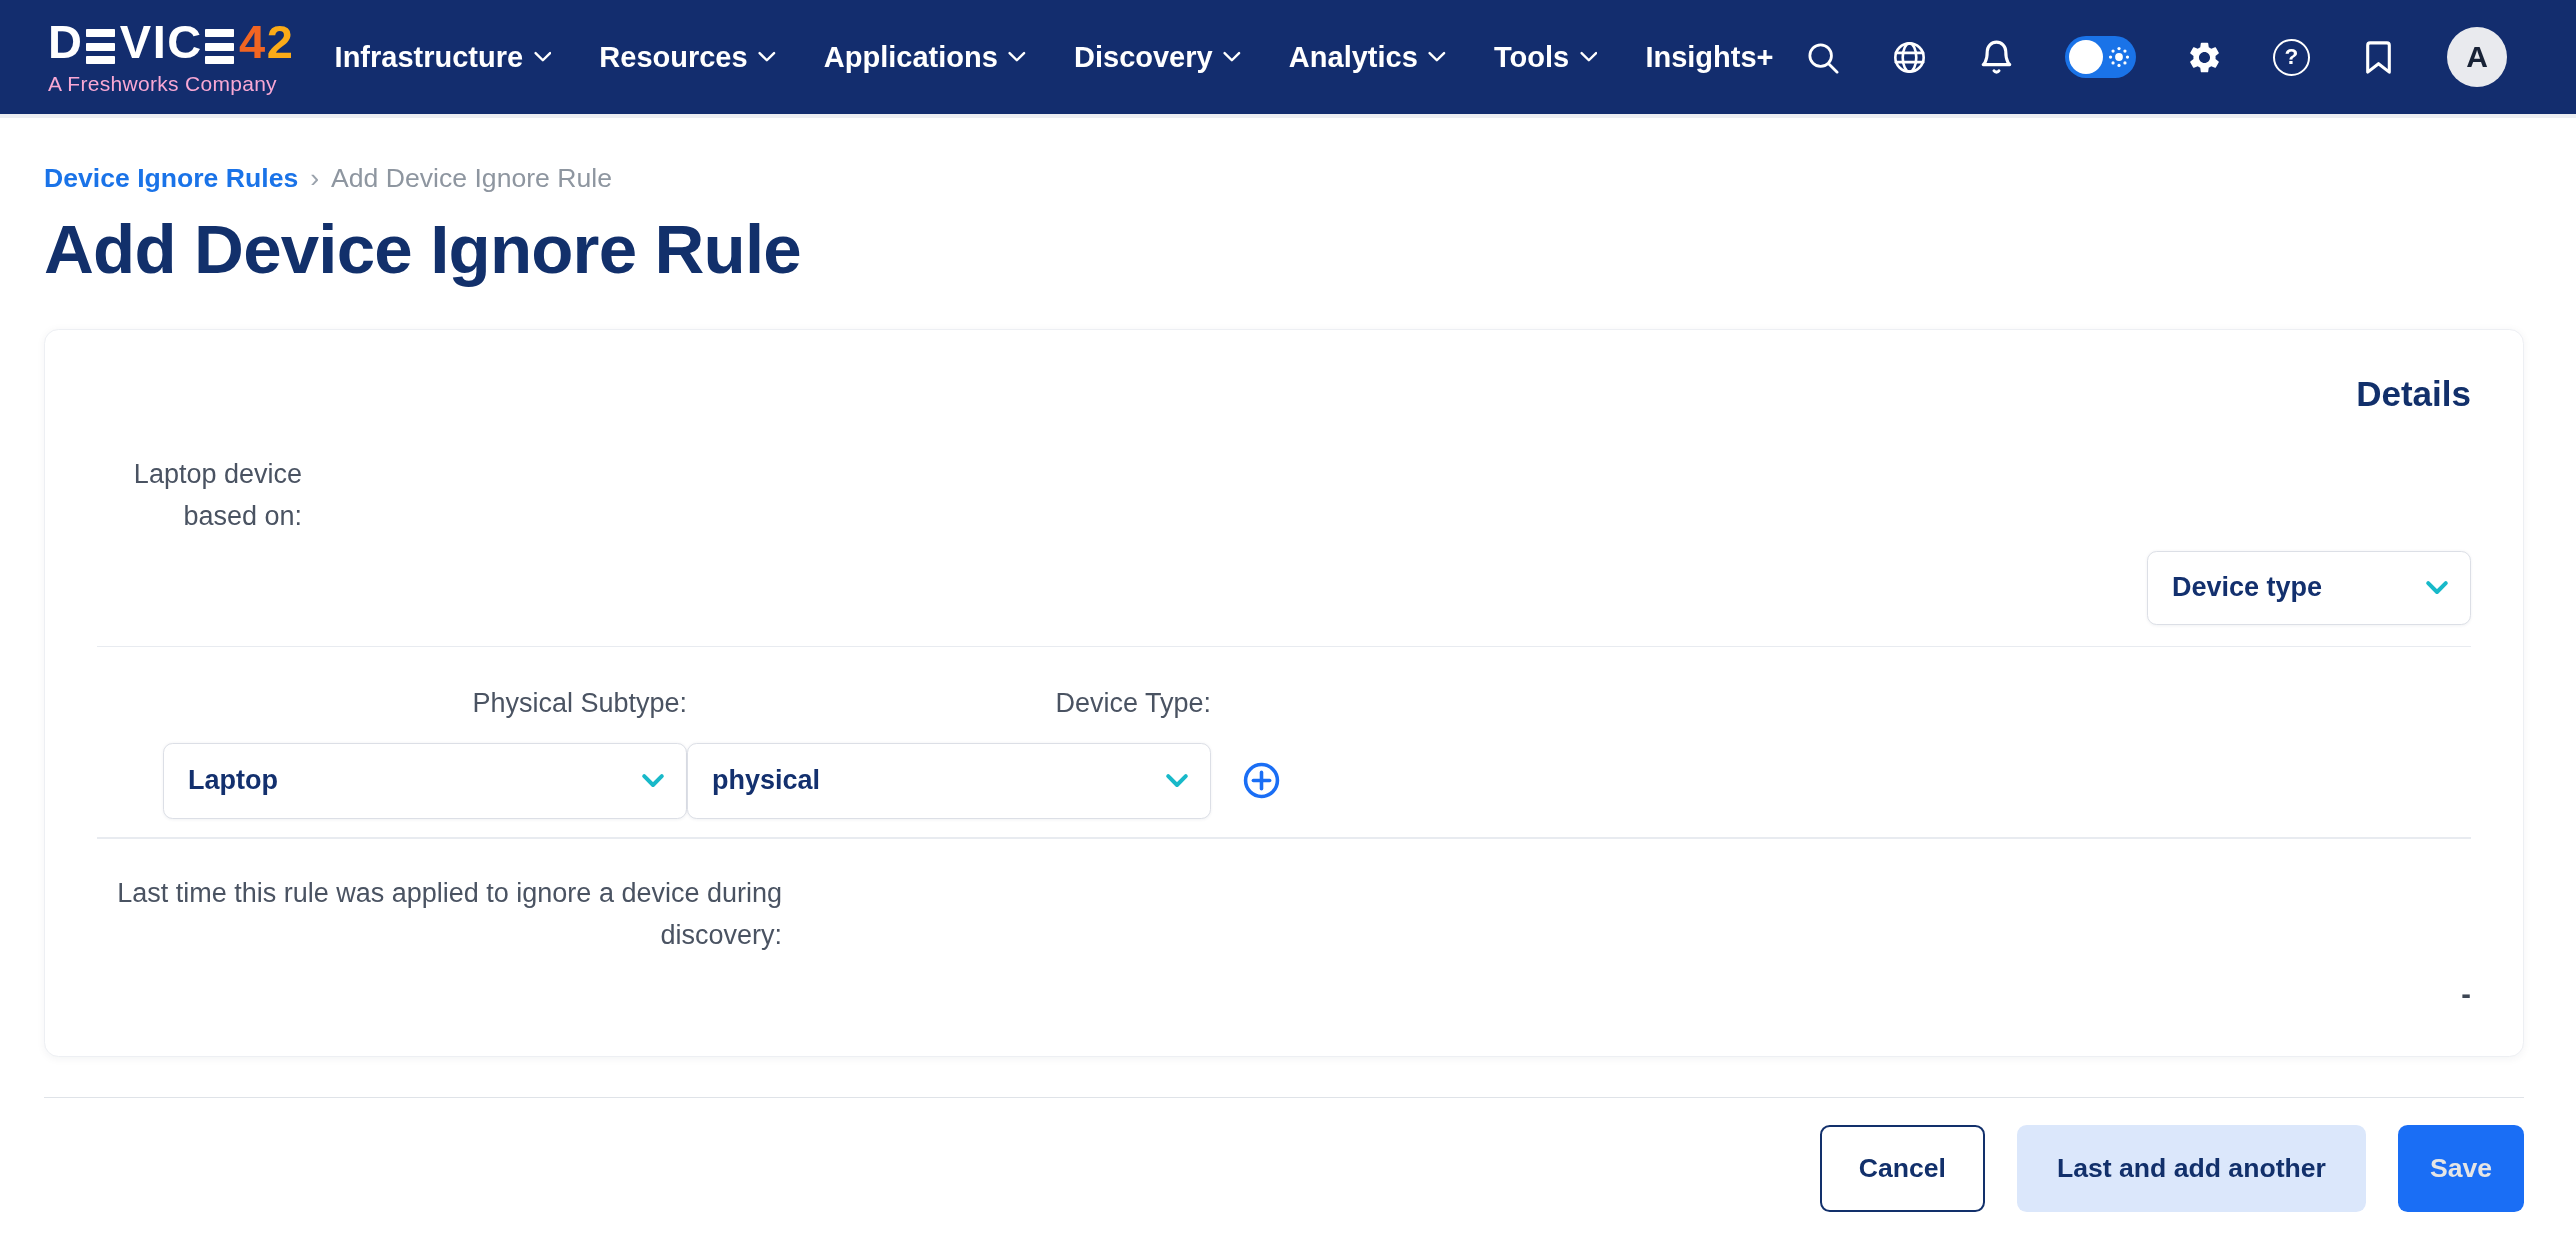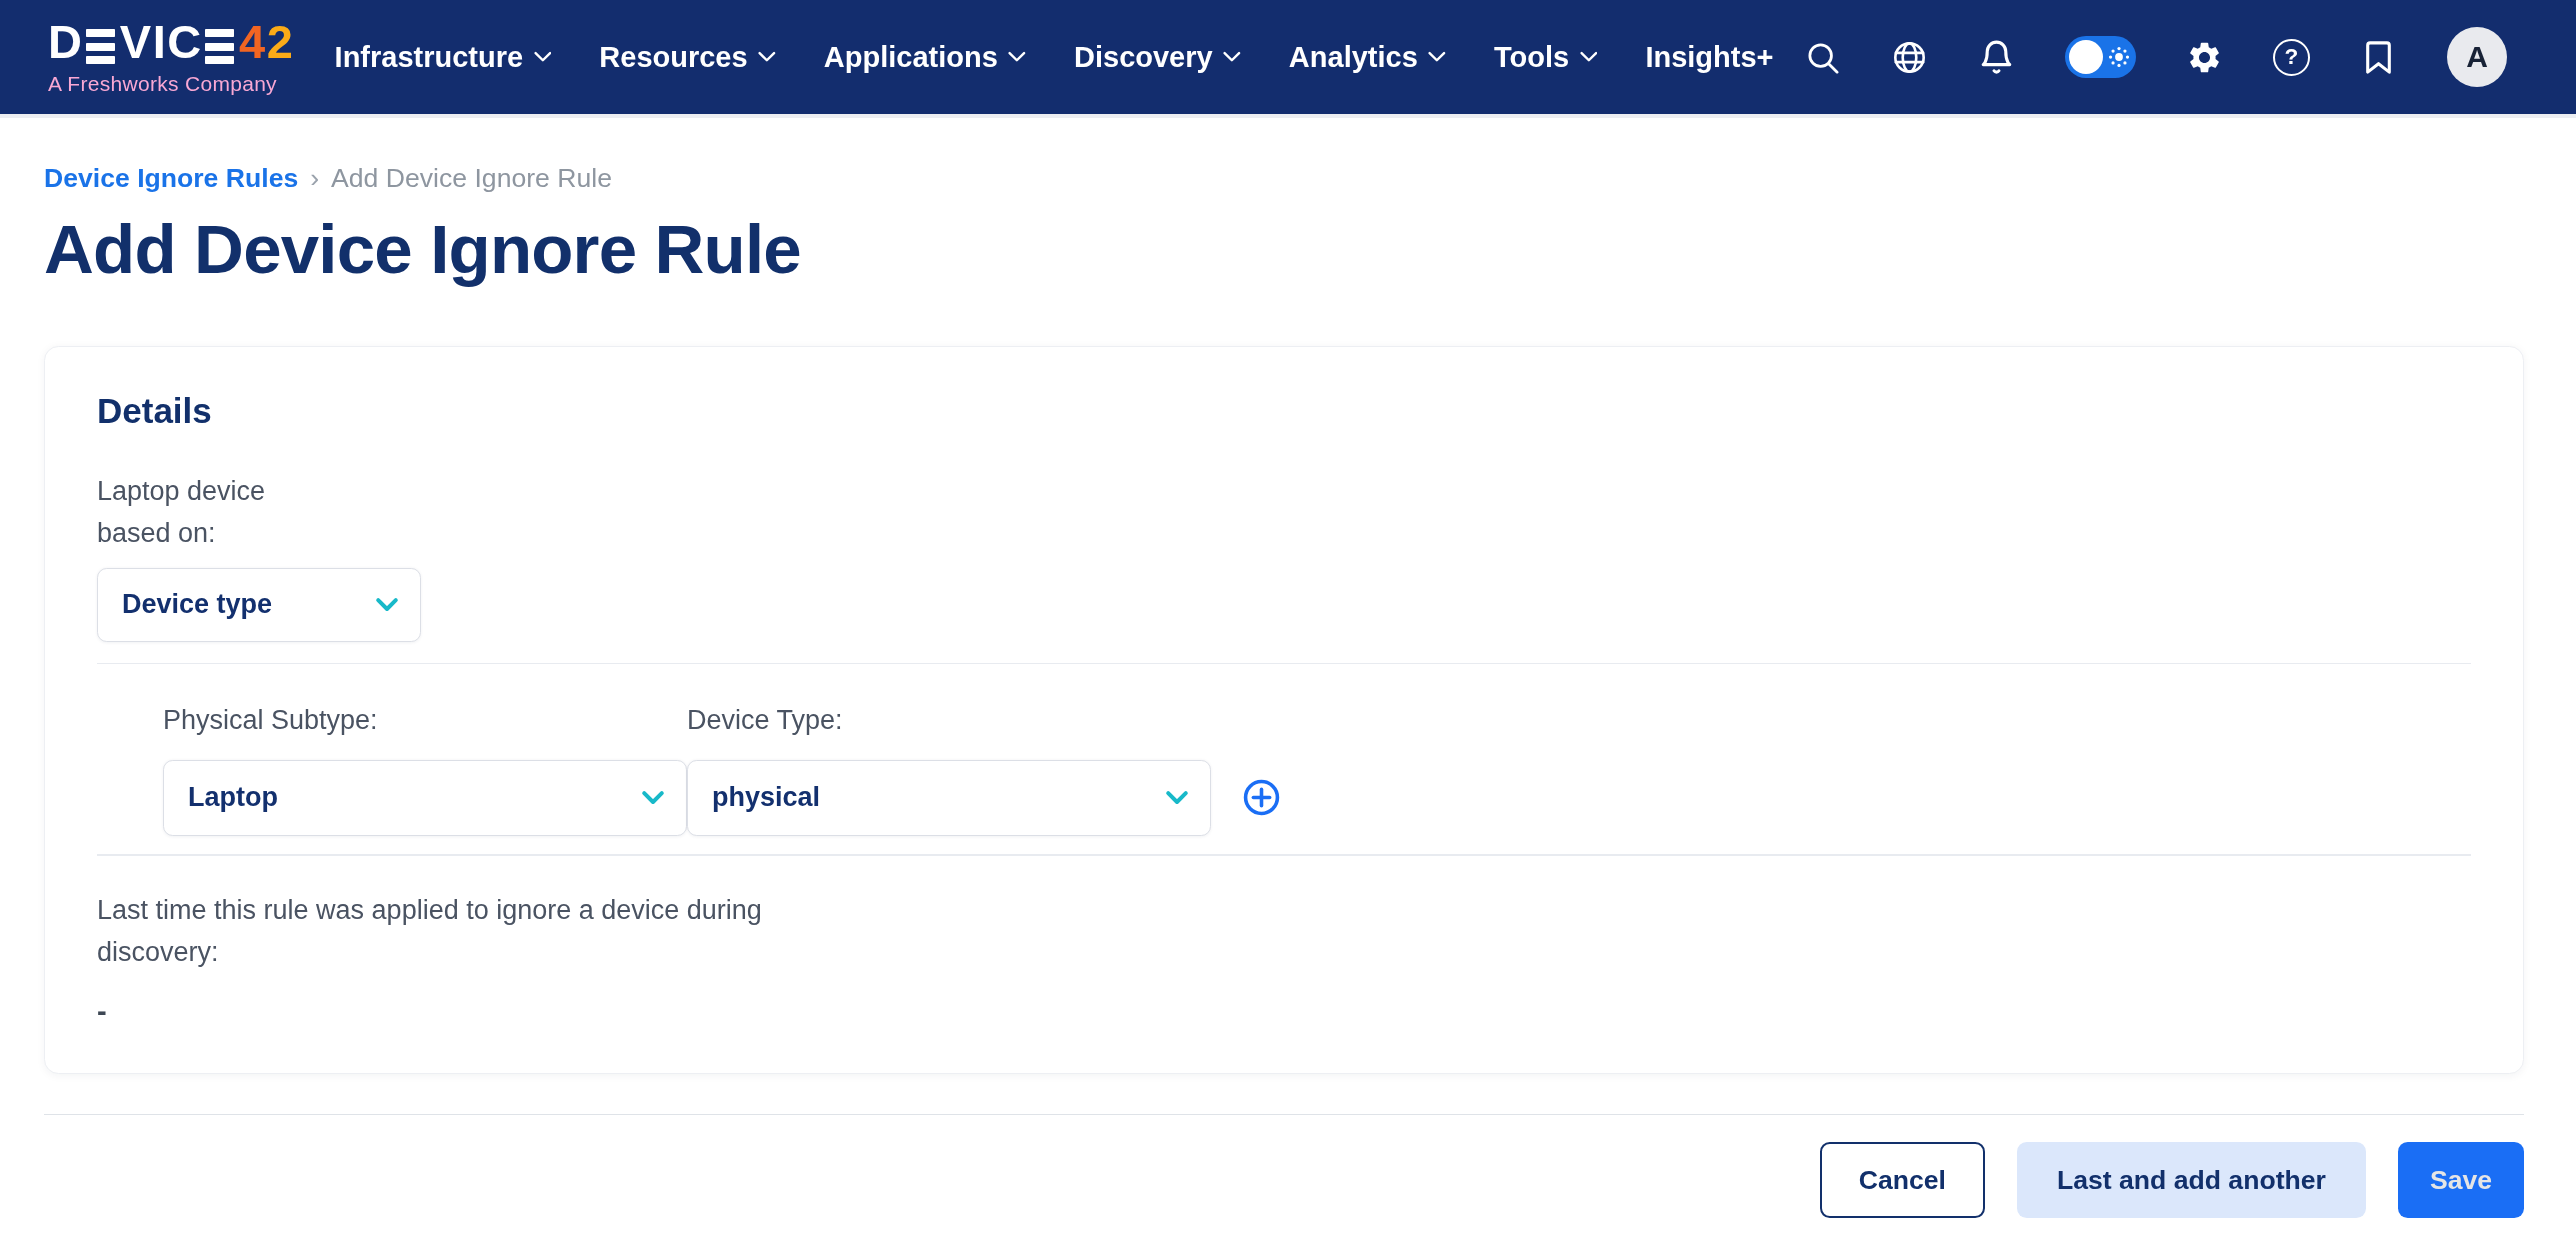--- a/index.html
+++ b/index.html
@@ -64,24 +64,25 @@
   .breadcrumb { margin-top:45px; display:flex; align-items:center; gap:12px; font-size:26.6px; }
   .bc-link { color:#1a73e8; font-weight:600; cursor:pointer; }
   .bc-sep { color:#9aa2ac; }
   .bc-current { color:#8e96a0; font-weight:500; }
 
   .page-title {
     margin-top:16px; font-size:69px; font-weight:800; color:#12306b; letter-spacing:-0.8px;
   }
 
   .card {
-    margin-top:57px; background:#fff;
+    margin-top:40px; background:#fff;
     border:1.6px solid #edeff3; border-radius:14.5px;
     box-shadow:0 1.6px 8px rgba(20,30,60,.05);
     padding:44px 52px 45px;
+    text-align:right;
   }
   .card-heading { font-size:35px; font-weight:700; color:#12306b; }
 
   .field-label { font-size:27px; color:#4a5362; line-height:1.55; }
   .label-basis { margin-top:40px; max-width:205px; }
 
   .select {
     display:inline-flex; align-items:center; justify-content:space-between;
     height:74px; background:#fff;
     border:1.6px solid #dcdfe6; border-radius:9.7px;
@@ -105,21 +106,21 @@
   .plus-wrap { margin-left:31px; align-self:flex-end; height:76px; display:flex; align-items:center; }
   .plus-btn { width:39px; height:39px; background:none; border:none; cursor:pointer; padding:0; display:flex; }
   .plus-btn svg { width:39px; height:39px; }
 
   .last-label { margin-top:34px; max-width:685px; }
   .dash-value { margin-top:21px; font-size:29px; font-weight:600; color:#3d4754; }
 
   .footer-divider { height:1.6px; background:#dfe3e8; margin-top:40px; }
   .footer { margin-top:27px; display:flex; justify-content:flex-end; align-items:center; gap:32px; }
   .btn {
-    height:76px; border-radius:9.7px; border:none; cursor:pointer;
+    height:87px; border-radius:9.7px; border:none; cursor:pointer;
     font-family:inherit; font-size:26.6px; font-weight:700;
     display:flex; align-items:center; justify-content:center;
   }
   .btn-cancel { background:#fff; border:2.4px solid #12306b; color:#12306b; padding:0 37px; }
   .btn-secondary { background:#dbe7fb; color:#12306b; padding:0 40px; }
   .btn-primary { background:#1a6ef5; color:#e5e5e5; padding:0 32px; }
 </style>
 </head>
 <body>
 

